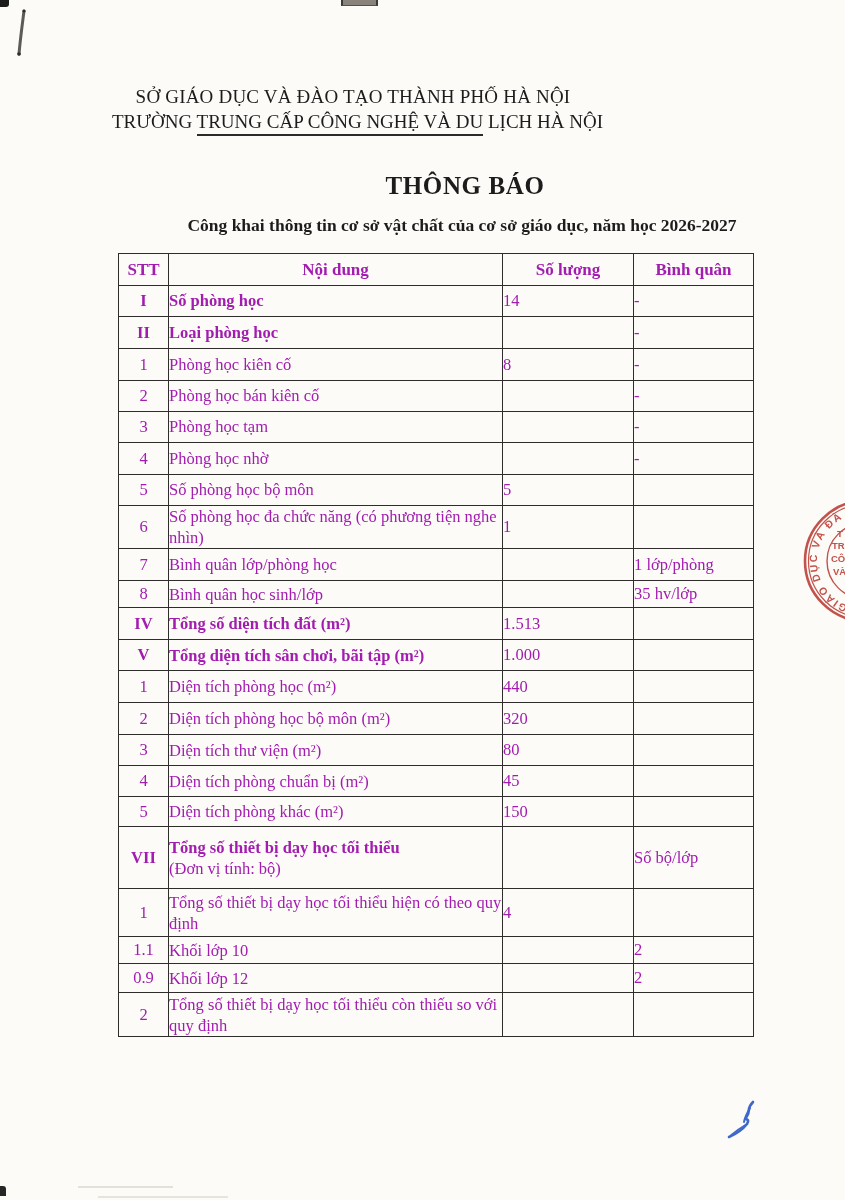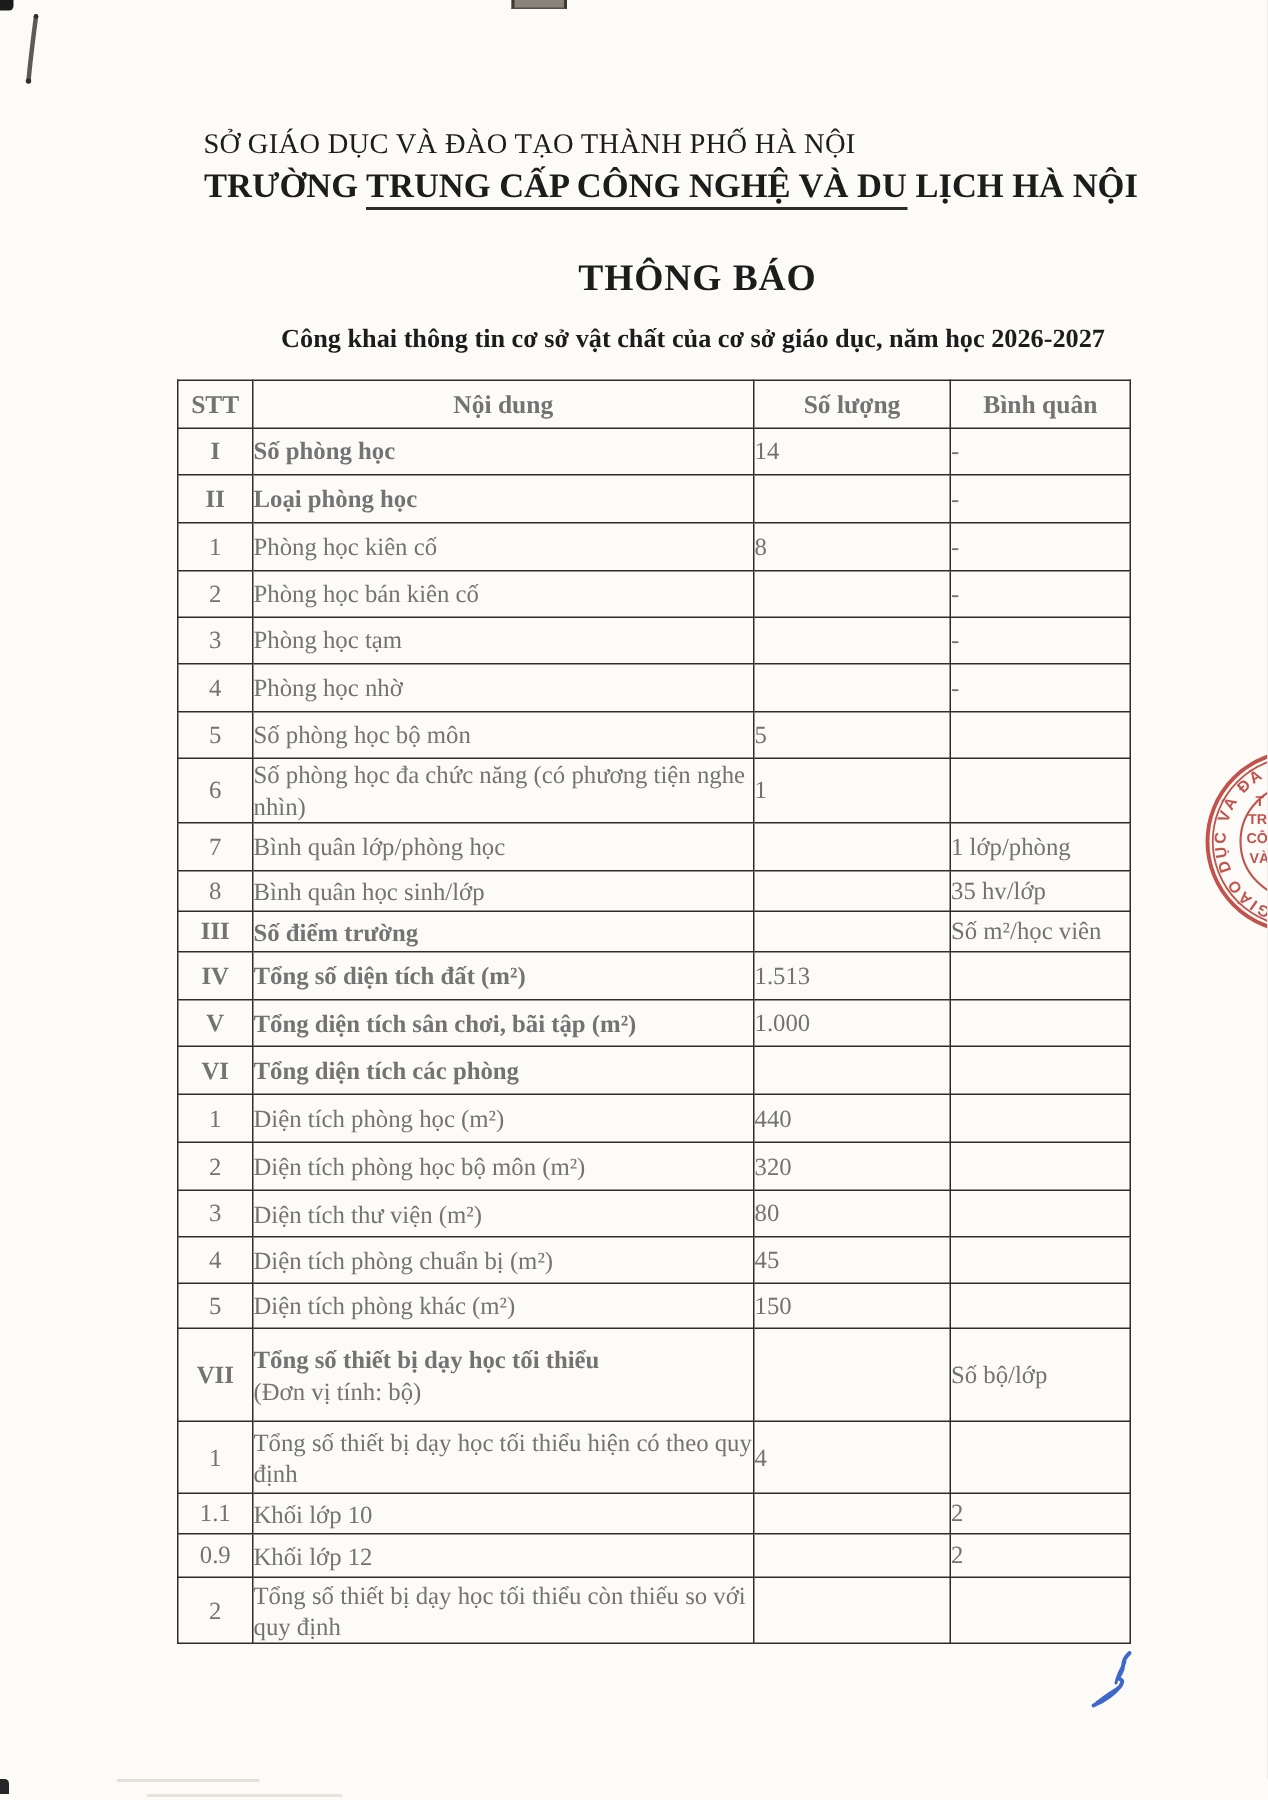--- a/index.html
+++ b/index.html
@@ -4,29 +4,29 @@
 <style>
   html,body{margin:0;padding:0;background:#e9e7e3;}
   .page{
     position:relative;width:845px;height:1200px;margin:0 auto;
     background:#fcfbf8;overflow:hidden;color:#1c1c1c;
     font-family:"Liberation Serif","DejaVu Serif",serif;
   }
   
   .org{position:absolute;top:86px;left:112px;width:482px;text-align:center;}
   .org-1{font-size:19px;letter-spacing:.2px;white-space:nowrap;}
-  .org-2{font-size:23px;font-weight:bold;margin-top:3px;white-space:nowrap;margin-left:24px;}
+  .org-2{font-size:19px;font-weight:normal;margin-top:3px;white-space:nowrap;}
   .org-2 .ul{border-bottom:2.4px solid #2b2b2b;padding-bottom:2px;}
   .doc-title{position:absolute;top:172px;left:0;width:930px;text-align:center;
     font-size:25px;font-weight:bold;letter-spacing:.6px;}
   .doc-subtitle{position:absolute;top:215px;left:0;width:924px;text-align:center;
     font-size:17.5px;font-weight:bold;}
   
   table.main{position:absolute;top:253px;left:118px;width:635px;
-    border-collapse:collapse;table-layout:fixed;font-size:16.5px;color:#737373;}
+    border-collapse:collapse;table-layout:fixed;font-size:16.5px;color:#a21caf;}
   table.main td,table.main th{border:1.6px solid #2e2d2c;padding:0;vertical-align:middle;}
   table.main thead th{height:31px;font-weight:bold;font-size:17px;text-align:center;}
   td.c-stt{text-align:center;}
   td.c-label{padding:3px 4px 3px 8px;line-height:1.28;text-align:left;}
   td.c-qty,td.c-avg{text-align:left;}
   tr.bold-row td.c-stt,tr.bold-row .lbl{font-weight:bold;}
   .lbl2{font-weight:normal;}
   
   .corner-tl{position:absolute;top:0;left:0;width:9px;height:7px;background:#1b1b1b;border-radius:0 0 3px 0;}
   .top-bar{position:absolute;top:0;left:341px;width:33px;height:5px;background:#8a837b;
@@ -180,52 +180,36 @@
           <td class="c-avg">1 lớp/phòng</td>
         </tr>
         <tr style="height: 27px;">
           <td class="c-stt">8</td>
           <td class="c-label">
             <div class="lbl">Bình quân học sinh/lớp</div>
           </td>
           <td class="c-qty"></td>
           <td class="c-avg">35 hv/lớp</td>
         </tr>
-        <tr class="bold-row" style="height: 27px;">
-          <td class="c-stt">III</td>
-          <td class="c-label">
-            <div class="lbl">Số điểm trường</div>
-          </td>
-          <td class="c-qty"></td>
-          <td class="c-avg">Số m²/học viên</td>
-        </tr>
         <tr class="bold-row" style="height: 32px;">
           <td class="c-stt">IV</td>
           <td class="c-label">
             <div class="lbl">Tổng số diện tích đất (m²)</div>
           </td>
           <td class="c-qty">1.513</td>
           <td class="c-avg"></td>
         </tr>
         <tr class="bold-row" style="height: 31px;">
           <td class="c-stt">V</td>
           <td class="c-label">
             <div class="lbl">Tổng diện tích sân chơi, bãi tập (m²)</div>
           </td>
           <td class="c-qty">1.000</td>
           <td class="c-avg"></td>
         </tr>
-        <tr class="bold-row" style="height: 32px;">
-          <td class="c-stt">VI</td>
-          <td class="c-label">
-            <div class="lbl">Tổng diện tích các phòng</div>
-          </td>
-          <td class="c-qty"></td>
-          <td class="c-avg"></td>
-        </tr>
         <tr style="height: 32px;">
           <td class="c-stt">1</td>
           <td class="c-label">
             <div class="lbl">Diện tích phòng học (m²)</div>
           </td>
           <td class="c-qty">440</td>
           <td class="c-avg"></td>
         </tr>
         <tr style="height: 32px;">
           <td class="c-stt">2</td>

